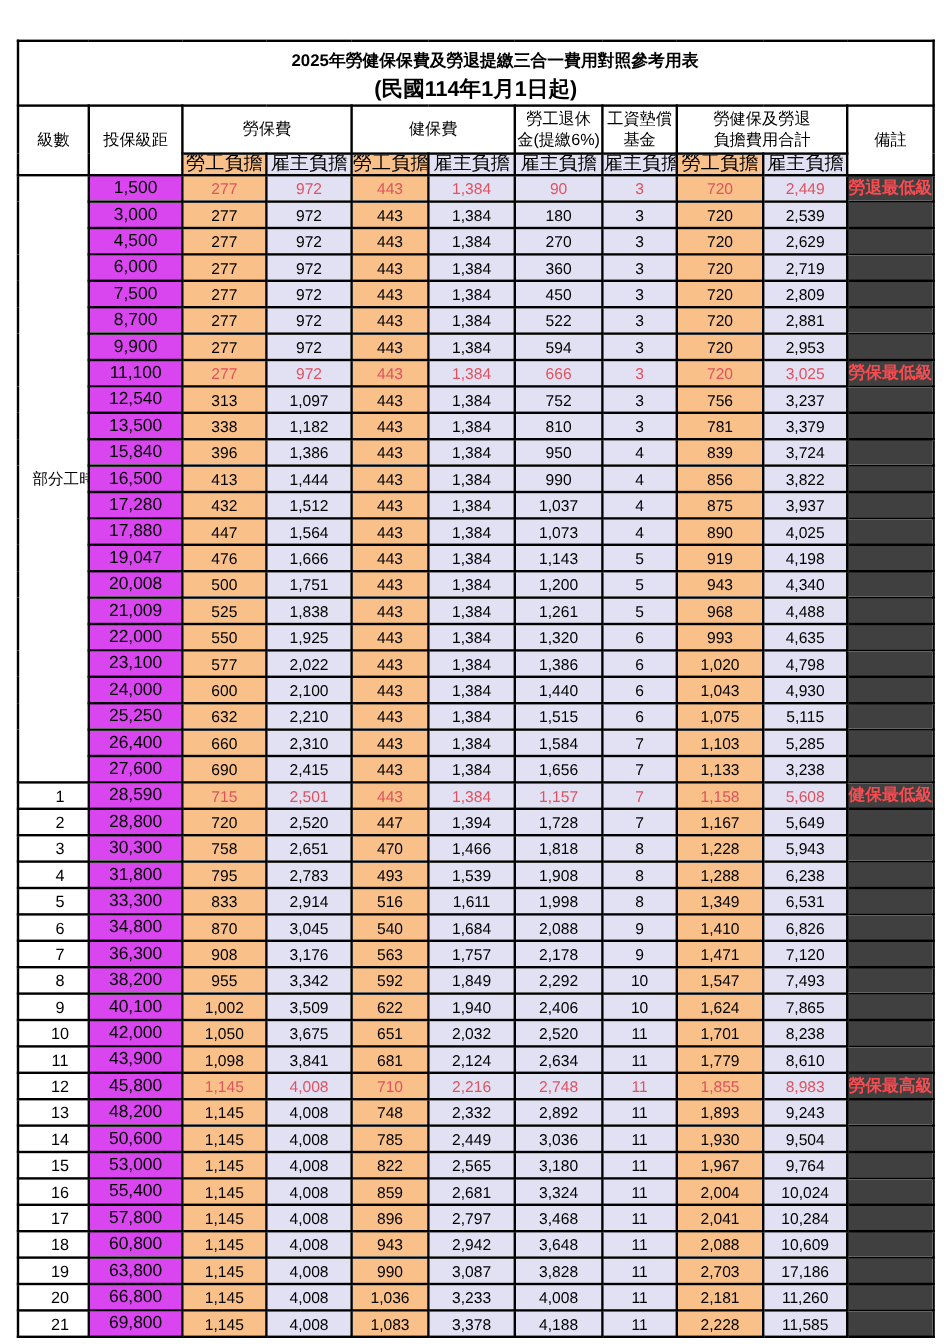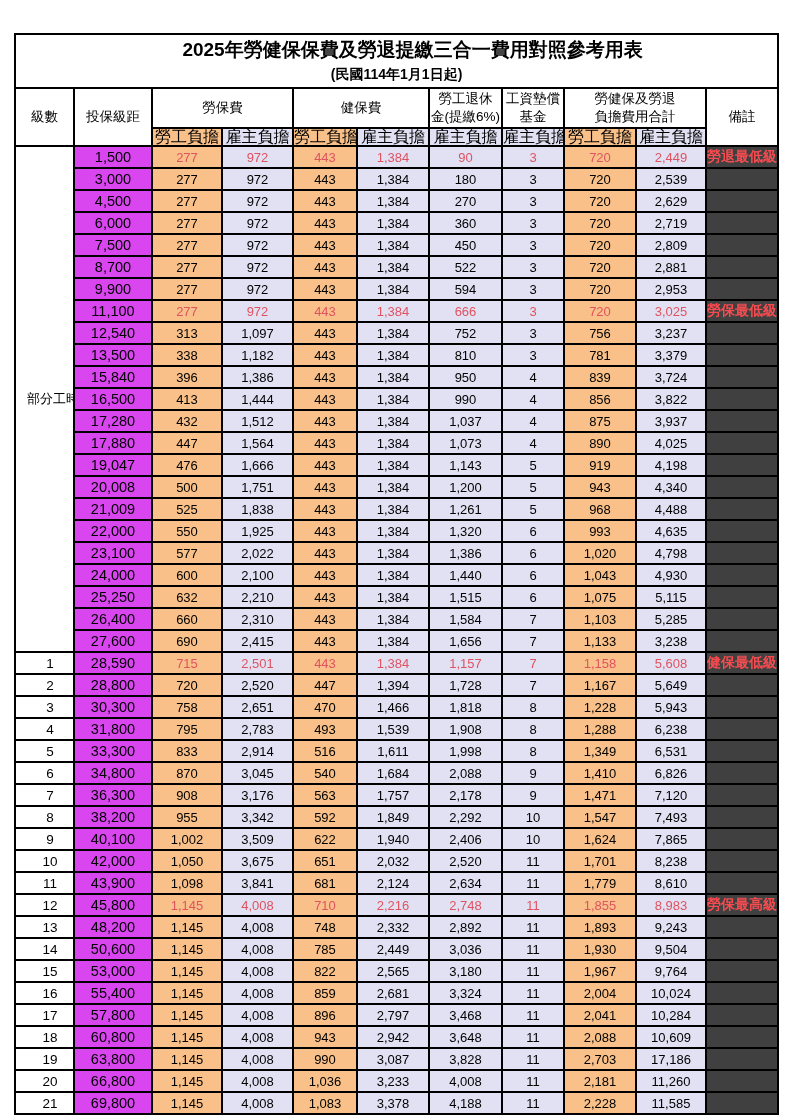--- a/index.html
+++ b/index.html
@@ -17,22 +17,22 @@
   th,td{
     border:2px solid #000;
     text-align:center;
     vertical-align:middle;
     overflow:hidden;
     white-space:nowrap;
     padding:0;
   }
   
   .title-cell{height:52px;background:#fff;}
-  .title-main{font-size:19px;font-weight:bold;line-height:26px;padding-left:32px;}
-  .title-sub{font-size:14px;font-weight:bold;line-height:22px;}
+  .title-main{font-size:14px;font-weight:bold;line-height:26px;padding-left:32px;}
+  .title-sub{font-size:18px;font-weight:bold;line-height:22px;}
   
   thead th{font-weight:normal;background:#fff;}
   .h1 th{height:38px;font-size:13.5px;line-height:18px;}
   .h1 .two-line div{line-height:18px;}
   .h2 th{height:16px;font-size:16px;line-height:16px;}
   .emp{background:#f9c189;}
   .er{background:#e2e1f4;}
   
   tbody td{height:20px;font-size:13px;}
   td.level{background:#fff;font-size:13.5px;padding-left:11px;}

